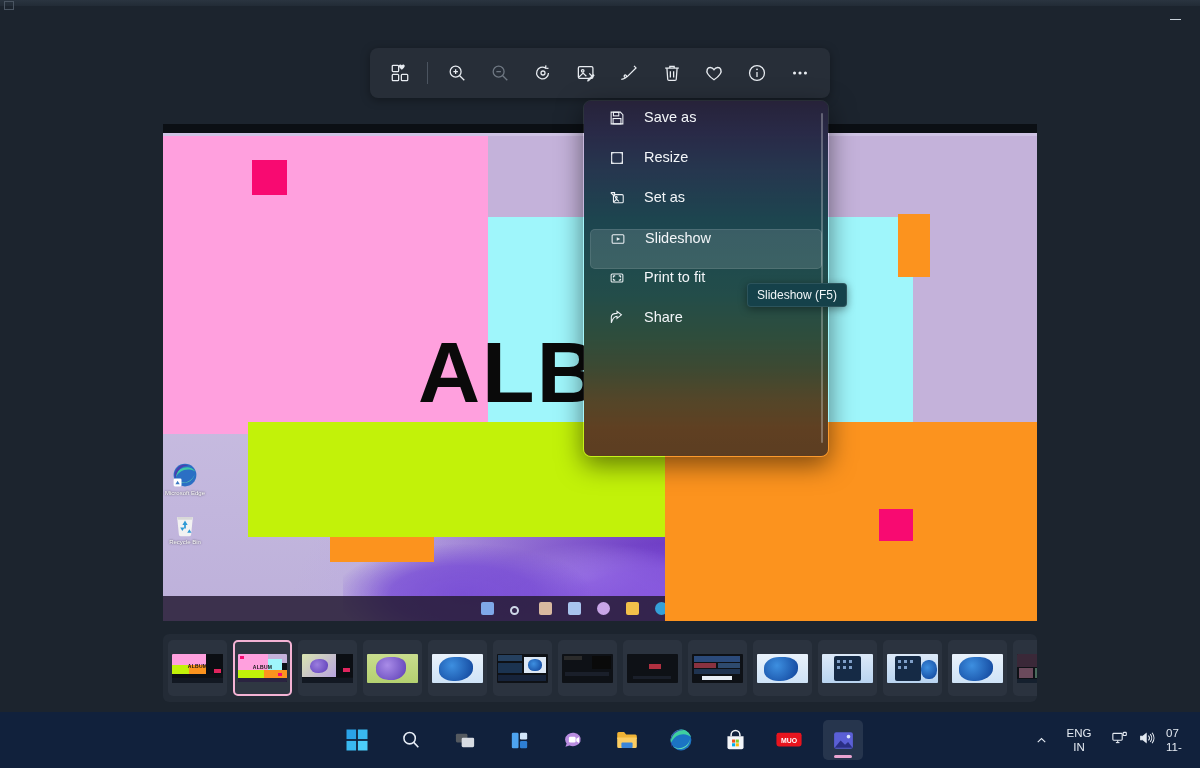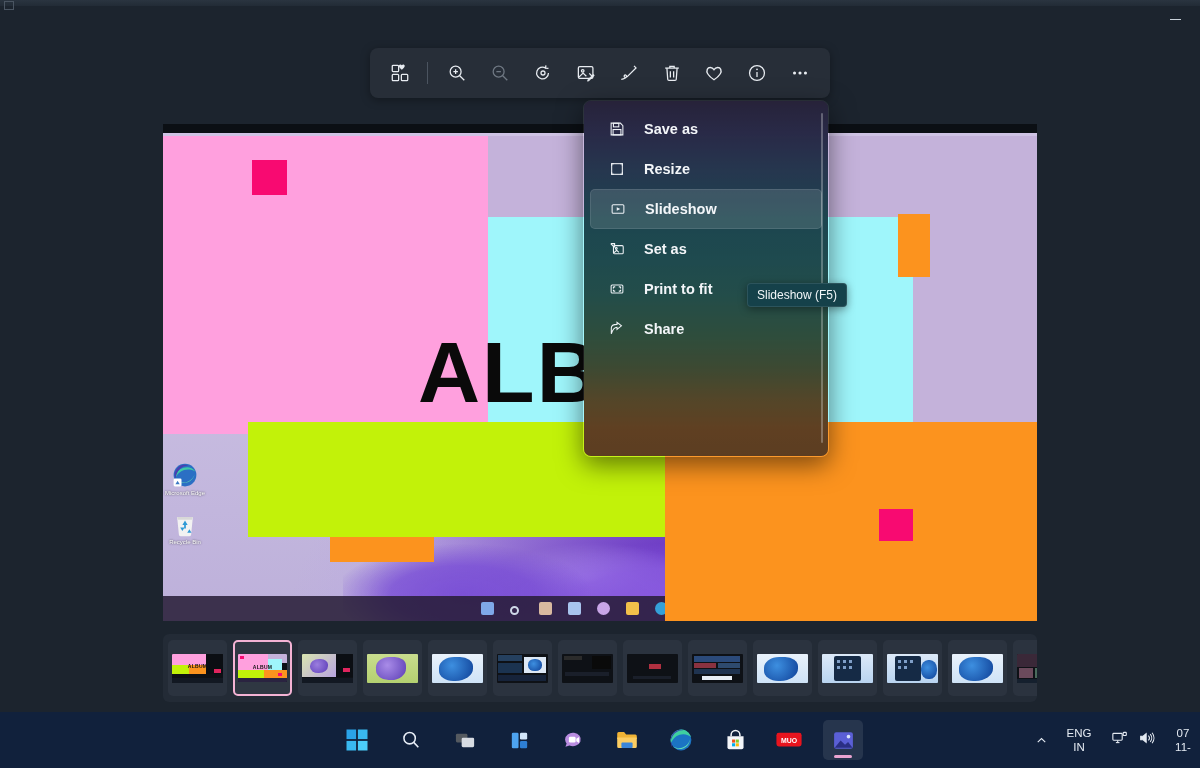--- a/index.html
+++ b/index.html
@@ -153,26 +153,25 @@
     position: absolute; right: 5px; top: 12px;
     width: 2px; height: 330px;
     background: rgba(255,255,255,.28);
     border-radius: 2px;
     z-index: 3;
   }
   #menu-items { position: absolute; inset: 0; padding: 8px 6px; z-index: 2; }
   .menu-item {
     position: relative;
     height: 40px;
-    display: flex; align-items: center;
+    display: flex; 
     padding-left: 18px;
     border-radius: 5px;
     color: #f3f6f9;
     font-size: 14.5px;
-    font-weight: bold;
   }
   .menu-item.highlight {
     background: rgba(255,255,255,.13);
     border: 1px solid rgba(255,255,255,.10);
   }
   .menu-item .mi-icon {
     width: 18px; height: 18px;
     margin-right: 18px;
     display: flex; align-items: center; justify-content: center;
     color: #eef2f6; flex: none;
@@ -278,21 +277,21 @@
   #tray-chevron {
     width: 30px; height: 56px; display: flex; align-items: center; justify-content: center;
     color: #e4eaf2;
   }
   #tray-lang {
     width: 46px; text-align: center; color: #e4eaf2;
     font-size: 11.5px; line-height: 14px;
   }
   #tray-icons { display: flex; align-items: center; gap: 10px; padding: 0 10px; color: #e4eaf2; }
   #tray-clock {
-    color: #e4eaf2; font-size: 11.5px; line-height: 14px; text-align: center;
+    color: #e4eaf2; font-size: 11.5px; line-height: 14px; text-align: left;
     width: 34px; overflow: hidden; white-space: nowrap;
   }
 </style>
 </head>
 <body>
 
 <div id="app-window">
 
   <div id="title-bar">
     <div id="title-bar-left-glyph"></div>
@@ -458,43 +457,43 @@
 
 
       <div class="menu-item">
         <span class="mi-icon">
           <svg viewBox="0 0 18 18" width="16" height="16" fill="none" stroke="currentColor" stroke-width="1.2">
             <path d="M3 5.4 v-2.4 h2.4 M12.6 3 h2.4 v2.4 M15 12.6 v2.4 h-2.4 M5.4 15 h-2.4 v-2.4"></path>
             <rect x="3" y="3" width="12" height="12"></rect>
           </svg>
         </span>
         <span class="mi-label">Resize</span>
-      </div>
-
-      <div class="menu-item highlight">
-        <span class="mi-icon">
-          <svg viewBox="0 0 18 18" width="16" height="16" fill="none" stroke="currentColor" stroke-width="1.2">
-            <rect x="2.4" y="4.2" width="13.2" height="9.6" rx="1.2"></rect>
-            <path d="M7.6 7 l4 2 l-4 2 z" fill="currentColor" stroke="none"></path>
-          </svg>
-        </span>
-        <span class="mi-label">Slideshow</span>
       </div>
 
       <div class="menu-item">
         <span class="mi-icon">
           <svg viewBox="0 0 18 18" width="16" height="16" fill="none" stroke="currentColor" stroke-width="1.2">
             <rect x="5" y="5.2" width="11" height="9.2" rx="1.2"></rect>
             <circle cx="8.2" cy="8.4" r="1"></circle>
             <path d="M5.4 13.4 l3.2 -3 l2.6 2.4"></path>
             <path d="M2 3 h4.2 v4.2" stroke-width="1.4"></path>
             <path d="M2.2 3.2 l3.6 3.6" stroke-width="1.2"></path>
           </svg>
         </span>
         <span class="mi-label">Set as</span>
+      </div>
+
+      <div class="menu-item highlight">
+        <span class="mi-icon">
+          <svg viewBox="0 0 18 18" width="16" height="16" fill="none" stroke="currentColor" stroke-width="1.2">
+            <rect x="2.4" y="4.2" width="13.2" height="9.6" rx="1.2"></rect>
+            <path d="M7.6 7 l4 2 l-4 2 z" fill="currentColor" stroke="none"></path>
+          </svg>
+        </span>
+        <span class="mi-label">Slideshow</span>
       </div>
 
       <div class="menu-item">
         <span class="mi-icon">
           <svg viewBox="0 0 18 18" width="16" height="16" fill="none" stroke="currentColor" stroke-width="1.2">
             <rect x="2.4" y="4.4" width="13.2" height="9.2" rx="1.2"></rect>
             <path d="M5 6.6 h2 M5 6.6 v1.8 M13 6.6 h-2 M13 6.6 v1.8 M5 11.4 h2 M5 11.4 v-1.6 M13 11.4 h-2 M13 11.4 v-1.6" stroke-width="1.3"></path>
           </svg>
         </span>
         <span class="mi-label">Print to fit</span>

